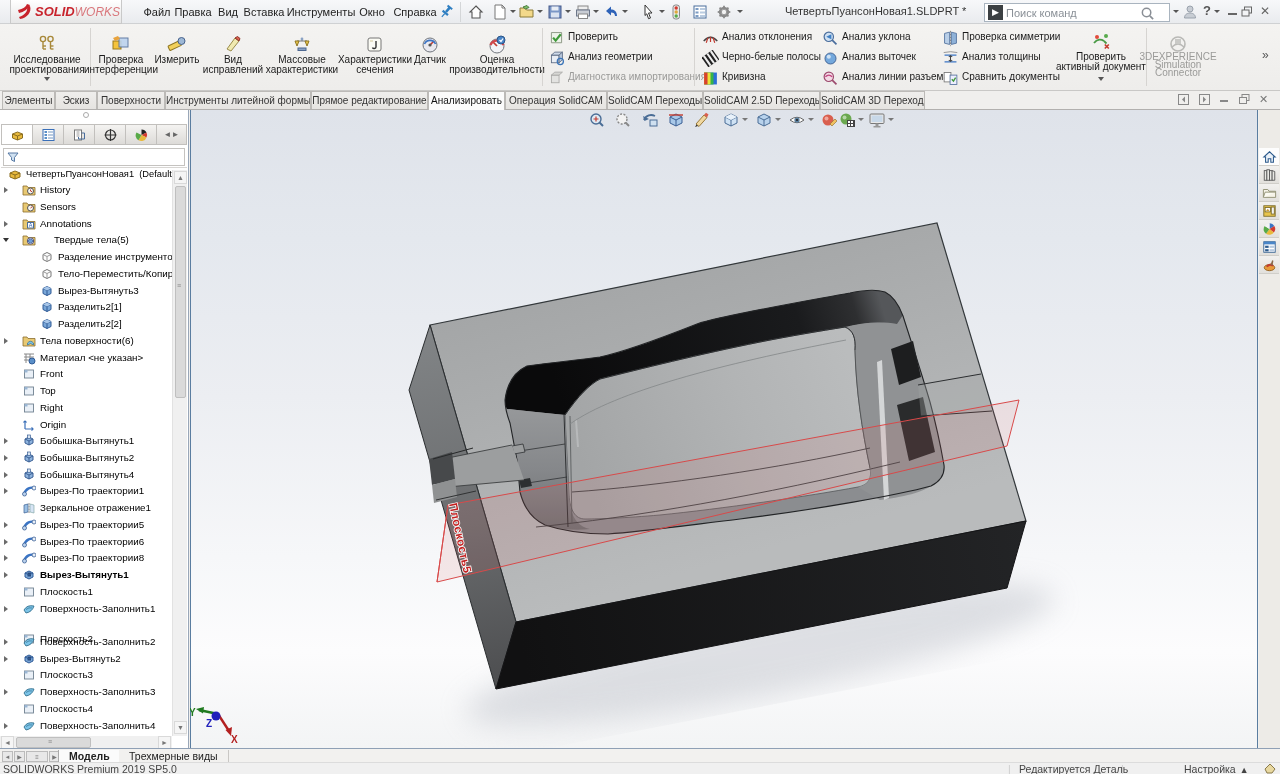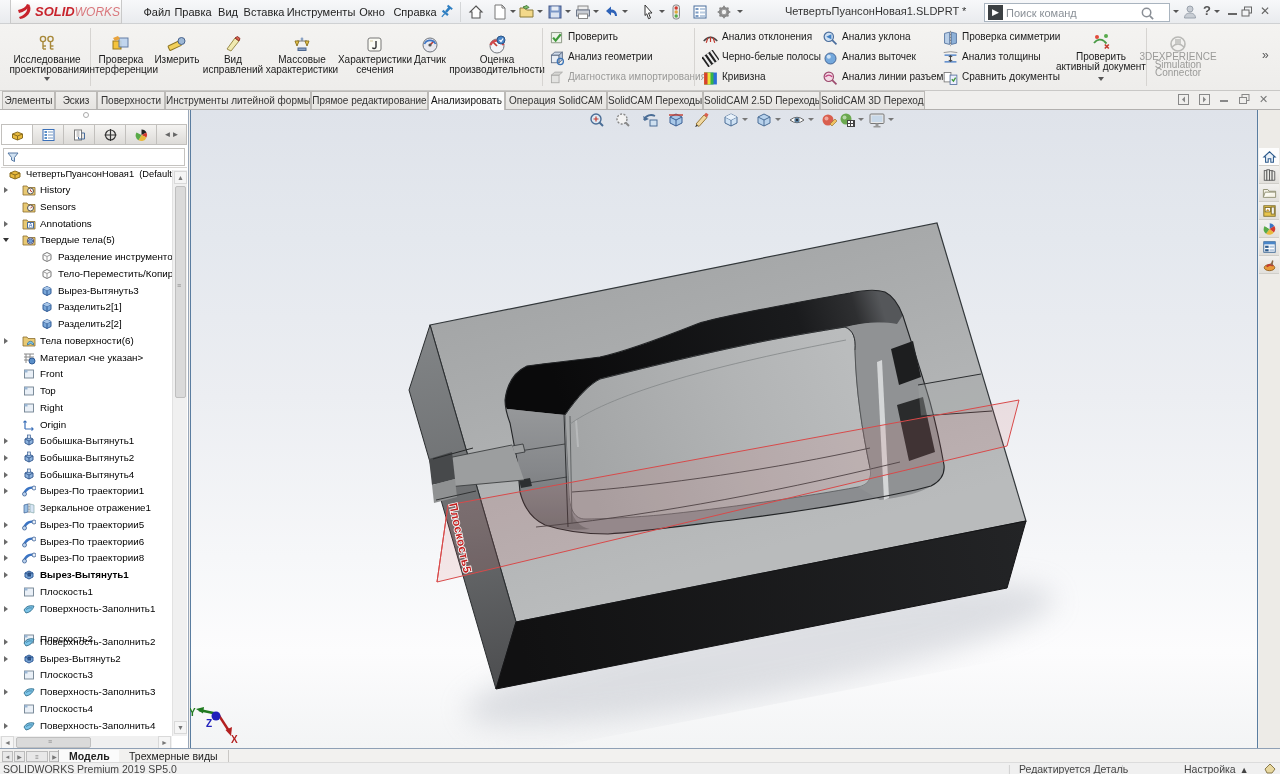--- a/index.html
+++ b/index.html
@@ -578,21 +578,21 @@
         </svg></span>
       <span class="abs" style="left:40px;top:2px;">Annotations</span>
     </div>
     <div class="trow" style="left:0;top:122.4px;width:174px;overflow:hidden;">
       <span class="abs arr d" style="left:3px;top:6px"></span>
       <span class="abs" style="left:22px;top:1px;"><svg width="14" height="14" viewBox="0 0 14 14" style="flex:none;">
           <path d="M1 3 L5 3 L6 4.5 L13 4.5 L13 12 L1 12 Z" fill="#e8c973" stroke="#8a6d2f" stroke-width="0.8"></path>
           <circle cx="8.5" cy="8" r="3.2" fill="#eef" stroke="#557"></circle>
           <path d="M6.5 7 L8.5 6 L10.5 7 L10.5 9 L8.5 10 L6.5 9Z" fill="#6f9ed6" stroke="#3a5f94" stroke-width="0.7"></path>
         </svg></span>
-      <span class="abs" style="left:40px;top:2px;text-align:center;">Твердые тела(5)</span>
+      <span class="abs" style="left:54px;top:2px;text-align:center;">Твердые тела(5)</span>
     </div>
     <div class="trow" style="left:0;top:139.2px;width:174px;overflow:hidden;">
       <span class="abs" style="left:40px;top:1px;"><svg width="14" height="14" viewBox="0 0 14 14" style="flex:none;">
           <path d="M3 4.5 L7 2.5 L11 4.5 L11 9.5 L7 11.5 L3 9.5 Z" fill="#fdfdfd" stroke="#777"></path>
           <path d="M3 4.5 L7 6.5 L11 4.5 M7 6.5 L7 11.5" stroke="#999" fill="none"></path>
         </svg></span>
       <span class="abs" style="left:58px;top:2px;">Разделение инструментов1</span>
     </div>
     <div class="trow" style="left:0;top:155.9px;width:174px;overflow:hidden;">
       <span class="abs" style="left:40px;top:1px;"><svg width="14" height="14" viewBox="0 0 14 14" style="flex:none;">

